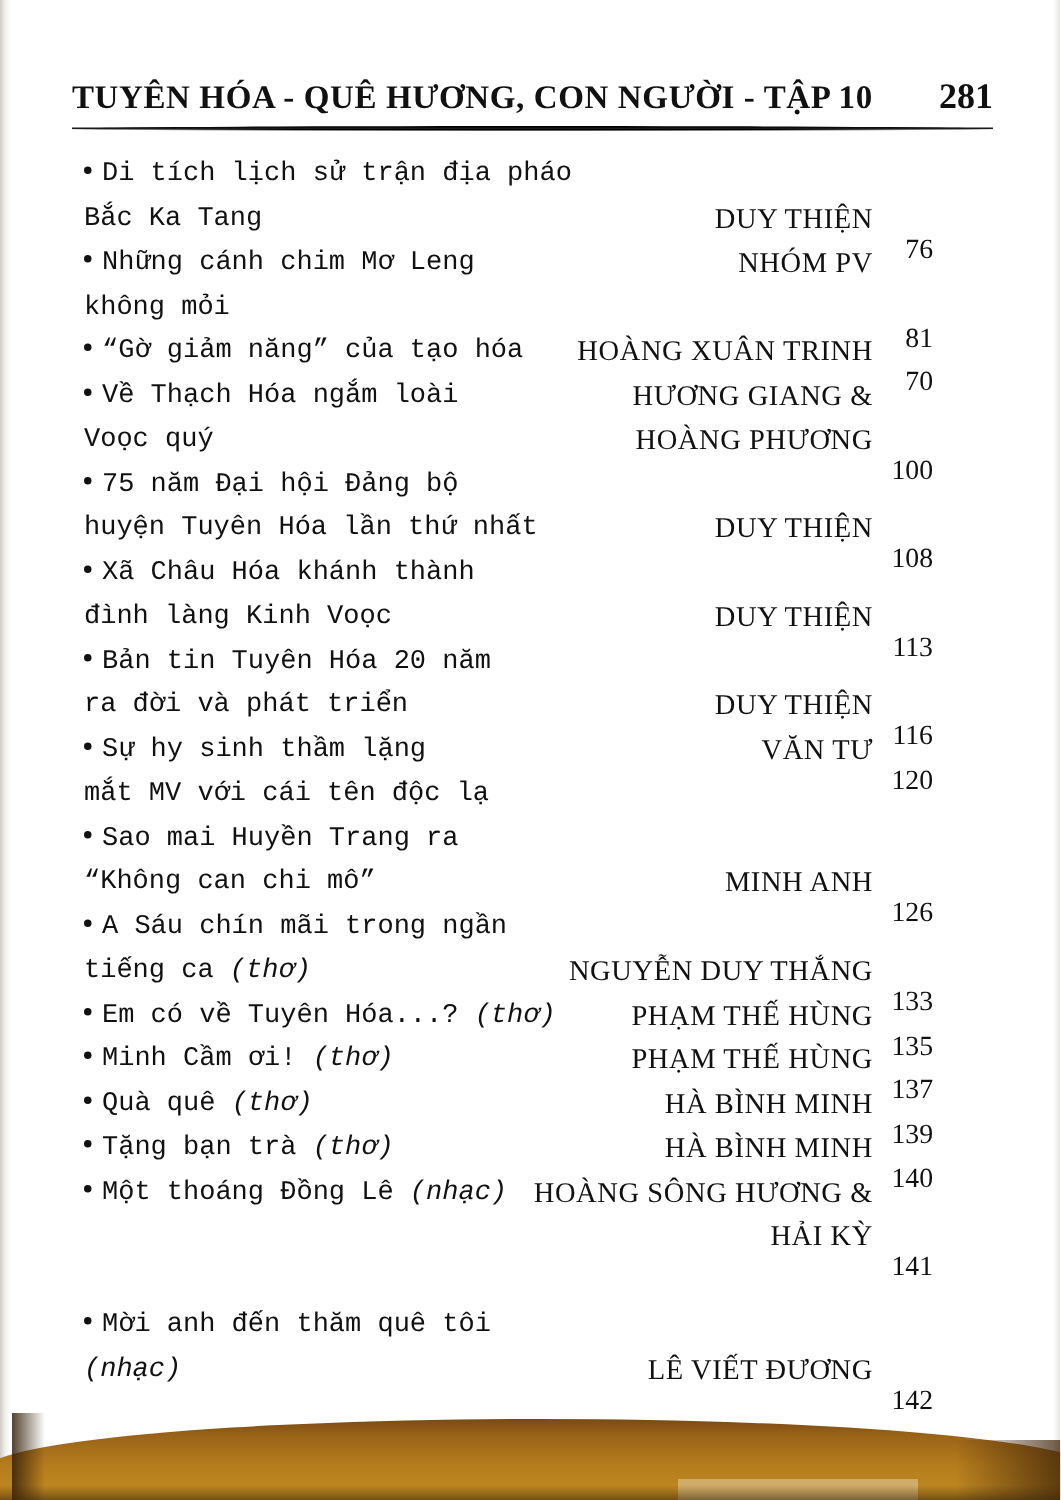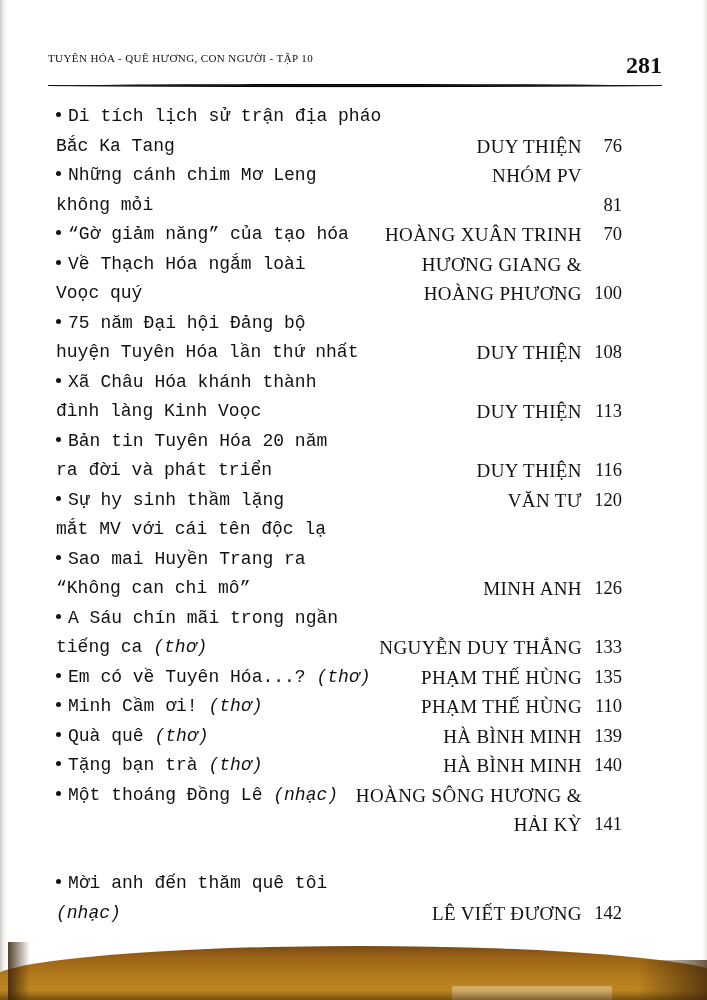--- a/index.html
+++ b/index.html
@@ -36,23 +36,23 @@
     position: absolute;
     left: 48px;
     top: 52px;
     width: 614px;
     height: 30px;
   }
   .header-title {
     position: absolute;
     left: 0;
     top: 0;
-    font-size: 11px;
+    font-size: 22px;
     letter-spacing: 0.4px;
-    font-weight: 400;
+    font-weight: 700;
     white-space: nowrap;
     text-align: right;
   }
   .header-folio {
     position: absolute;
     right: 0;
     top: 0;
     font-size: 24px;
     font-weight: 600;
   }
@@ -129,20 +129,21 @@
   }
   
   .page-col {
     position: absolute;
     left: 560px;
     width: 62px;
     text-align: right;
     font-size: 18.5px;
     height: 29.5px;
     line-height: 29.5px;
+    margin-top: 21px;
   }
 
   
   .watermark {
     position: absolute;
     left: 0;
     top: 946px;
     width: 707px;
     text-align: center;
     font-family: "Liberation Sans", sans-serif;
@@ -339,21 +340,21 @@
         <div class="line">
           <div class="title-col"><span class="bullet"></span>Em có về Tuyên Hóa...?<span class="kind"> (thơ)</span></div>
           <div class="author-col">PHẠM THẾ HÙNG</div>
           <div class="page-col">135</div>
         </div>
       </div>
       <div class="entry">
         <div class="line">
           <div class="title-col"><span class="bullet"></span>Minh Cầm ơi!<span class="kind"> (thơ)</span></div>
           <div class="author-col">PHẠM THẾ HÙNG</div>
-          <div class="page-col">110</div>
+          <div class="page-col">137</div>
         </div>
       </div>
       <div class="entry">
         <div class="line">
           <div class="title-col"><span class="bullet"></span>Quà quê<span class="kind"> (thơ)</span></div>
           <div class="author-col">HÀ BÌNH MINH</div>
           <div class="page-col">139</div>
         </div>
       </div>
       <div class="entry">

